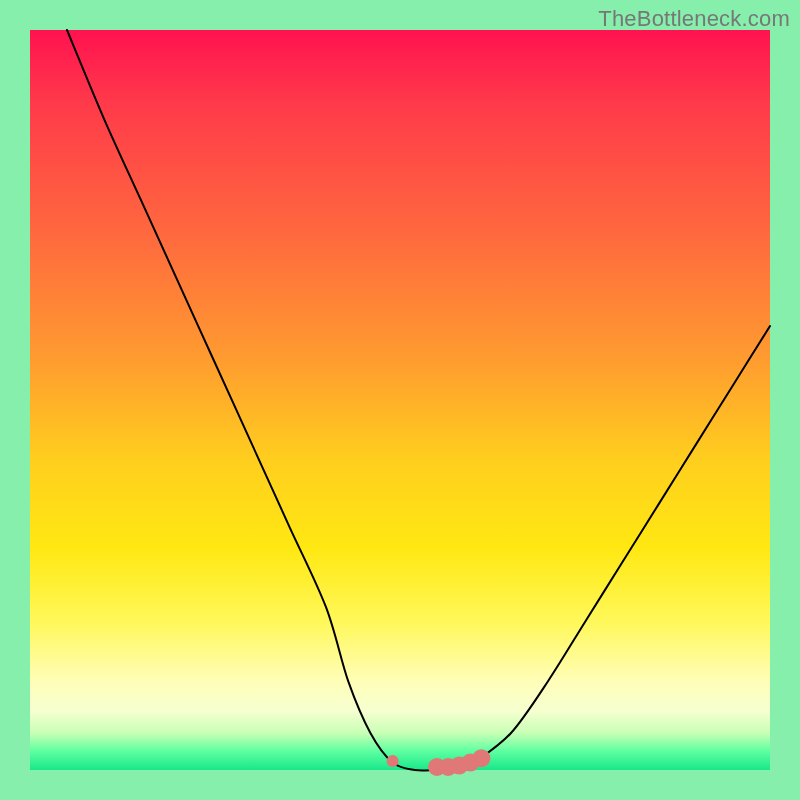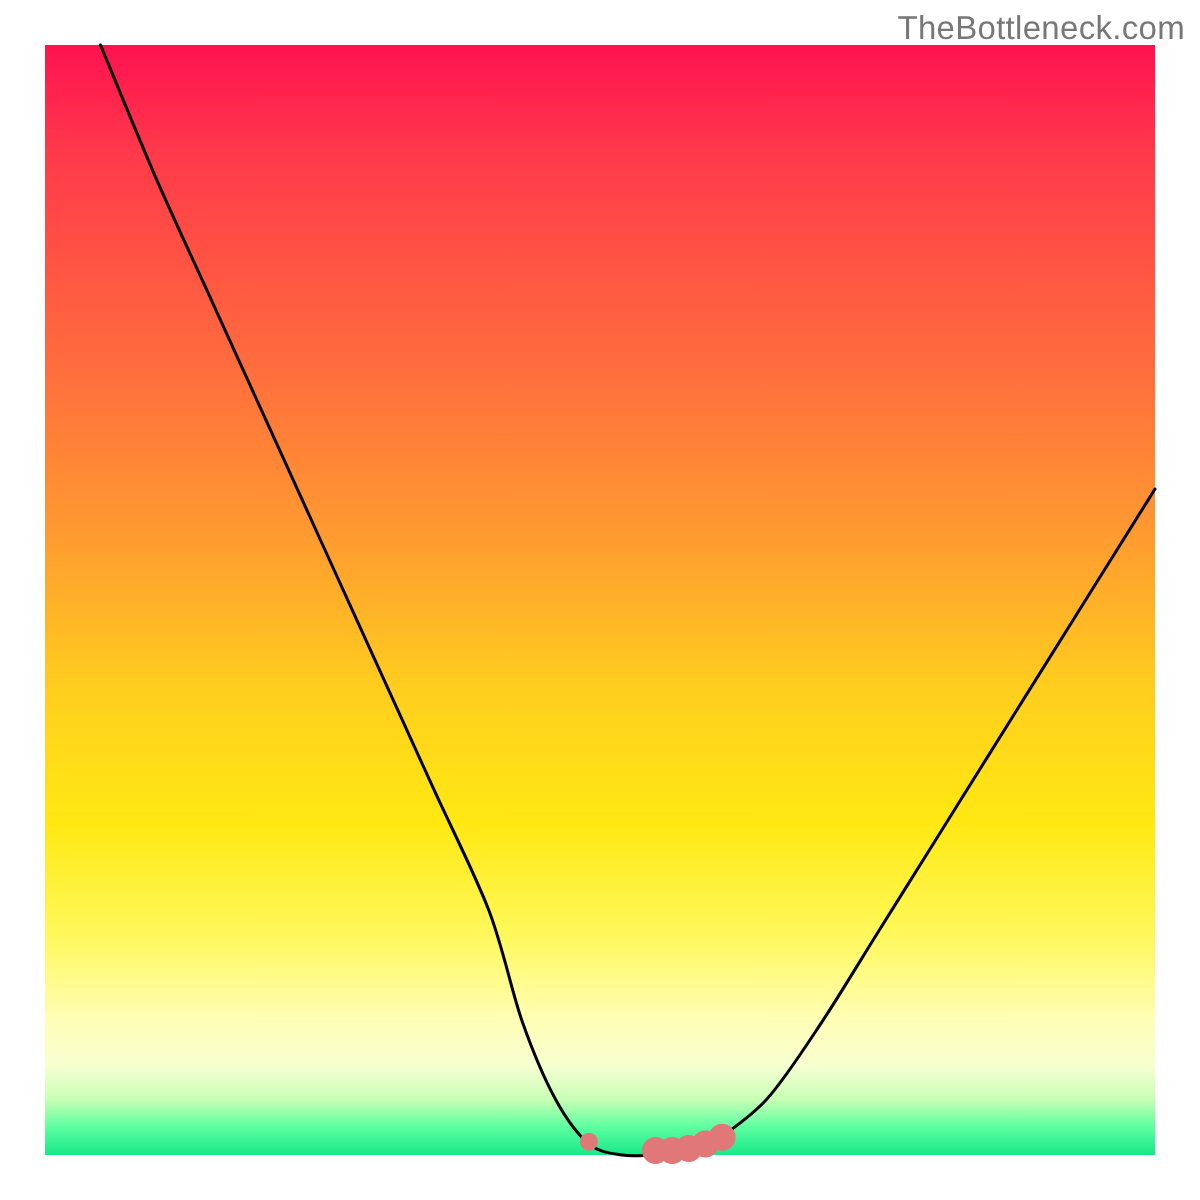--- a/index.html
+++ b/index.html
@@ -8,21 +8,21 @@
     width: 800px;
     height: 800px;
     background: #000;
     overflow: hidden;
     font-family: Arial, Helvetica, sans-serif;
   }
   .frame {
     position: relative;
     width: 800px;
     height: 800px;
-    background: #ffffff;
+    background: #86efac;
   }
   .plot-area {
     position: absolute;
     left: 30px;
     top: 30px;
     width: 740px;
     height: 740px;
     
     background: linear-gradient(
       to bottom,

